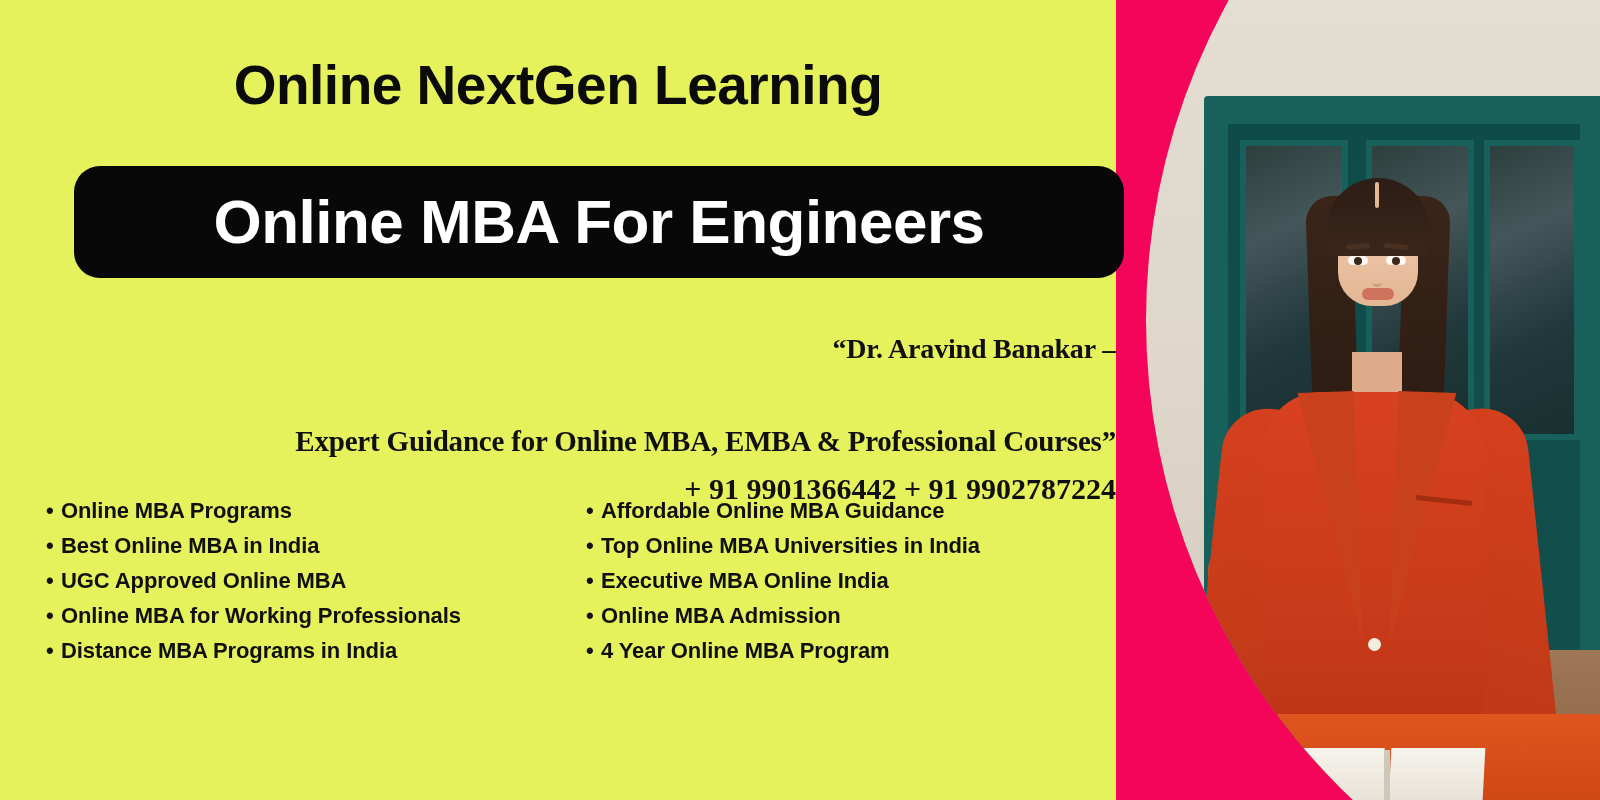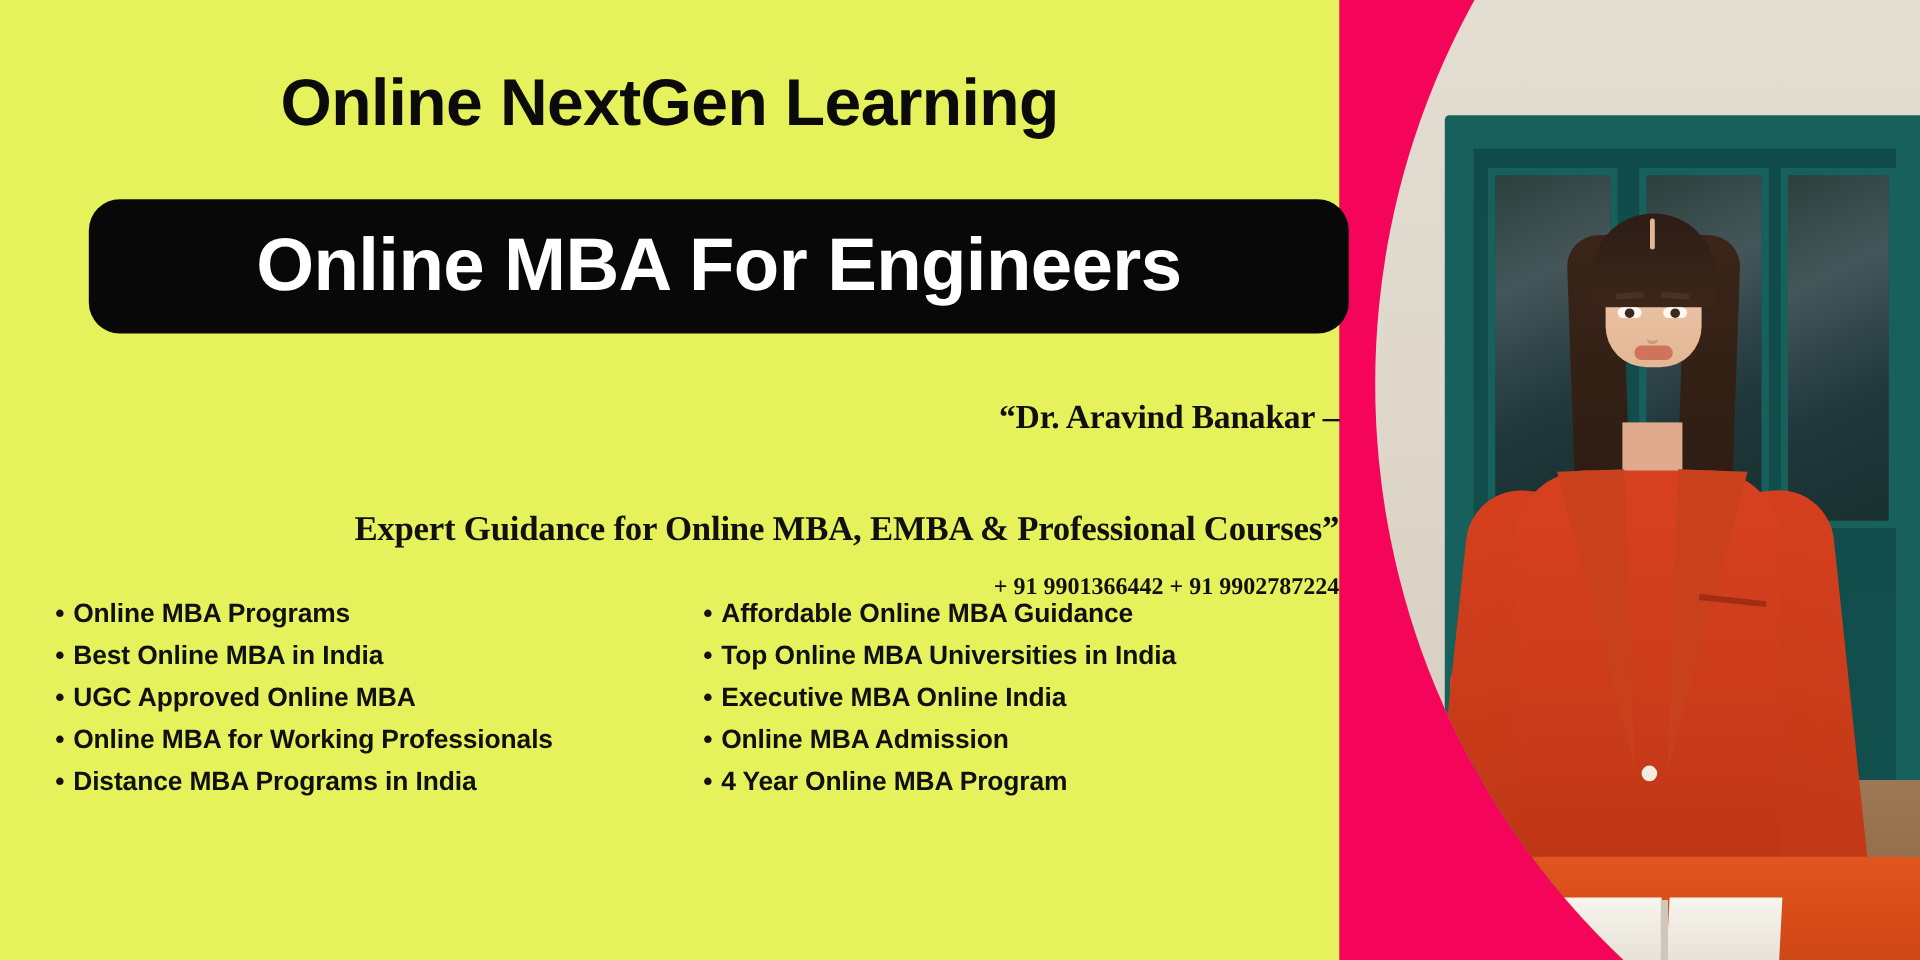--- a/index.html
+++ b/index.html
@@ -74,21 +74,21 @@
     font-family: Liberation Serif, serif;
   }
   .sub-line {
     font-size: 28px;
     font-weight: 800;
     line-height: 48px;
     letter-spacing: -0.2px;
     white-space: nowrap;
   }
   .sub-line.wide { font-size: 29px; margin-top: 44px; }
-  .sub-line.phones { font-size: 20px; letter-spacing: 0px; padding-left: 28px; }
+  .sub-line.phones { font-size: 30px; letter-spacing: 0px; padding-left: 28px; }
 
   #bullet-area {
     position: absolute;
     left: 0;
     top: 498px;
     width: 1116px;
     height: 185px;
   }
   .bullet-col {
     position: absolute;

